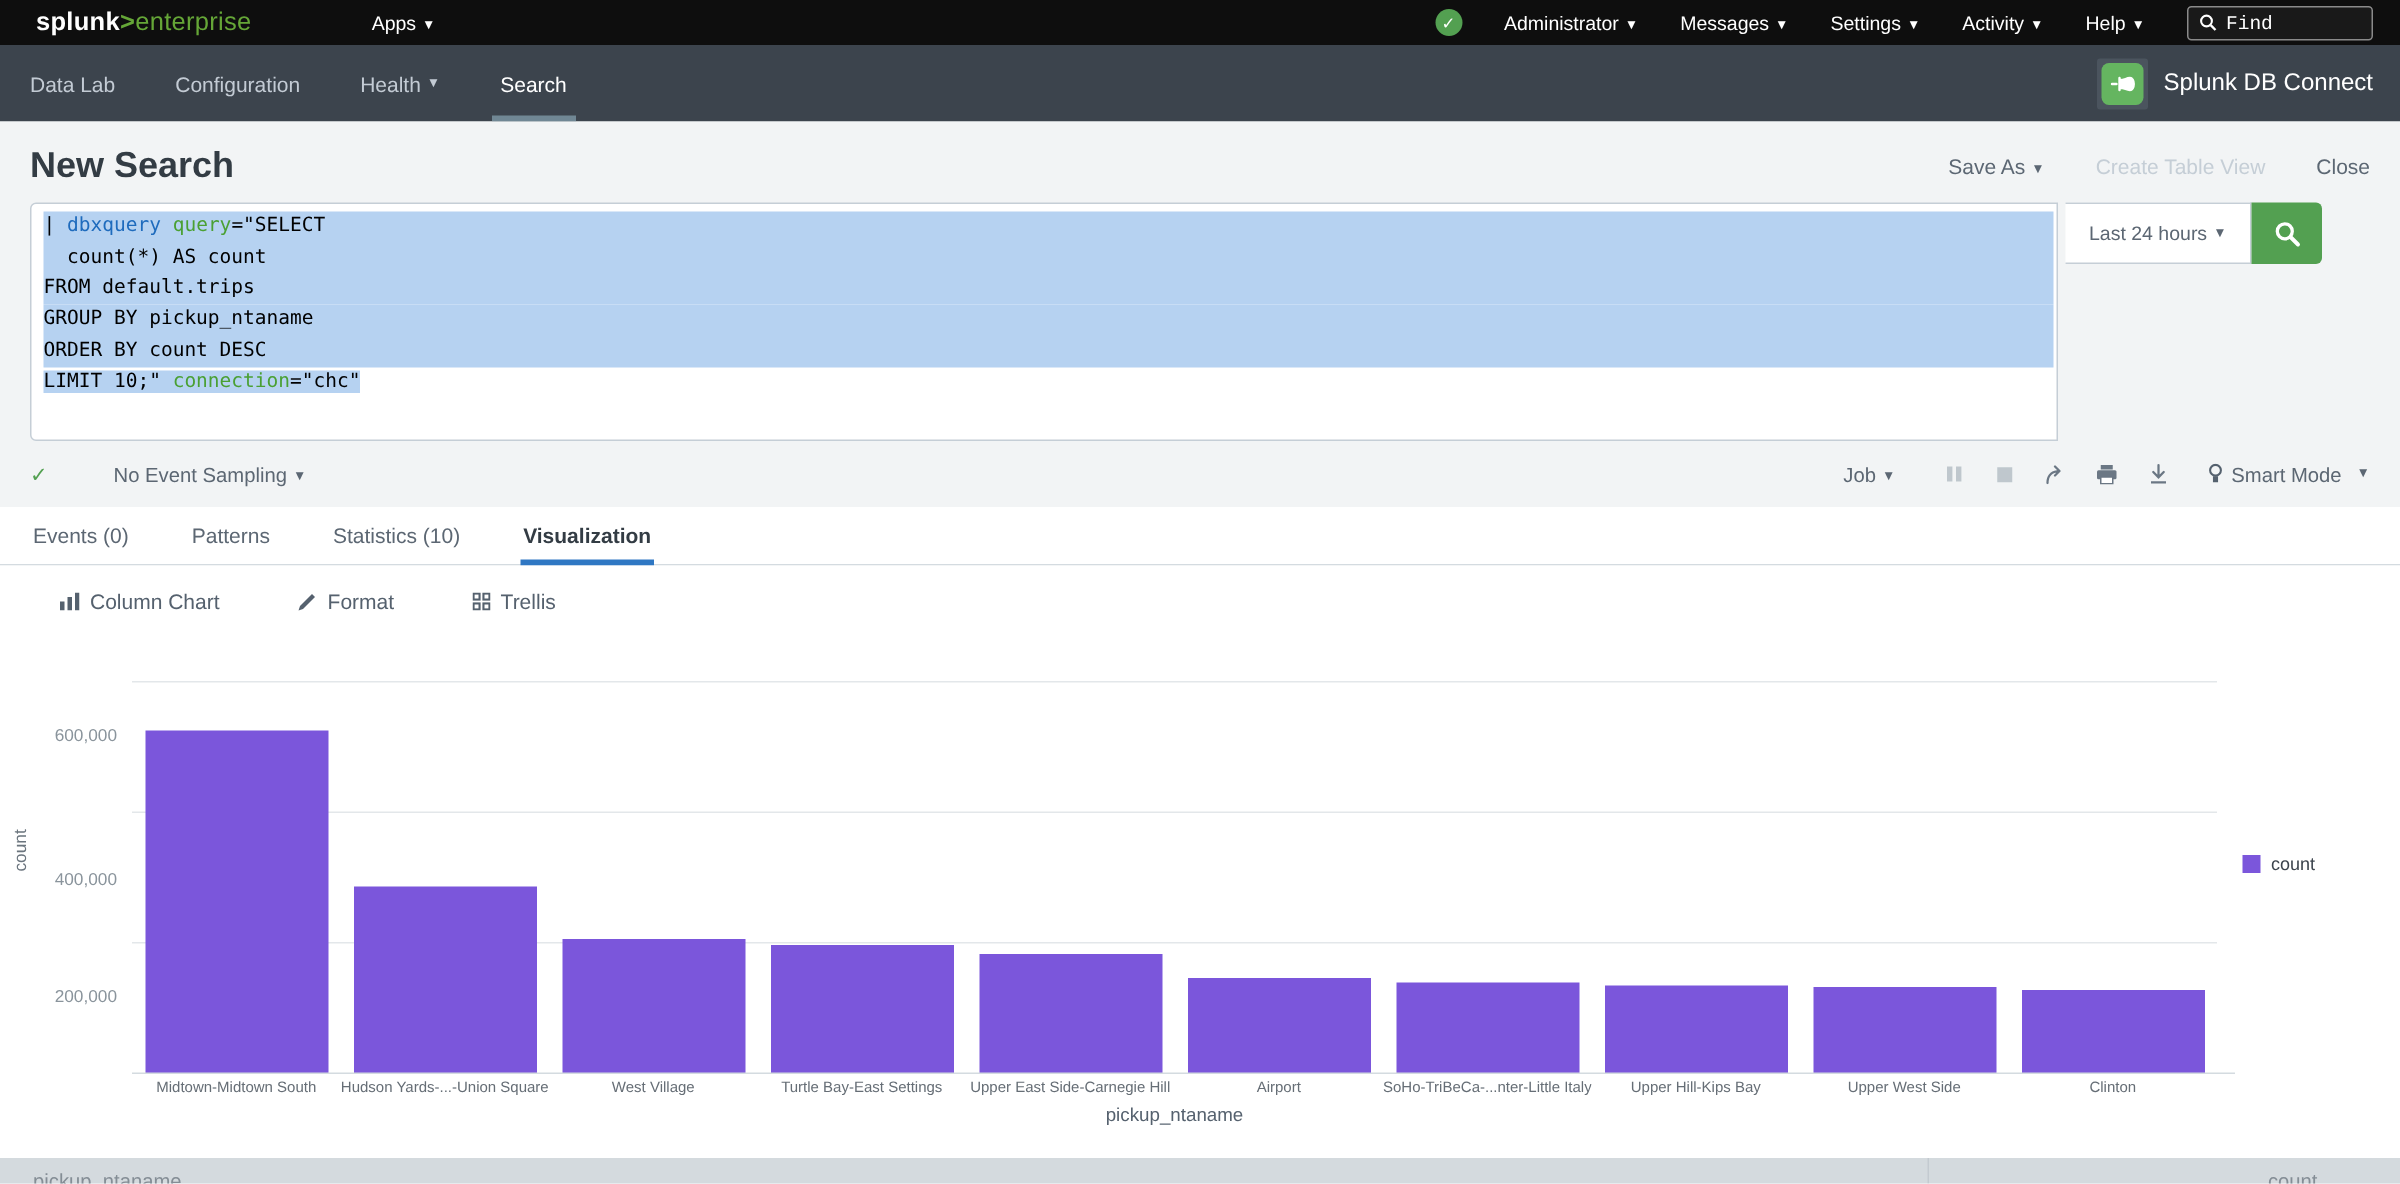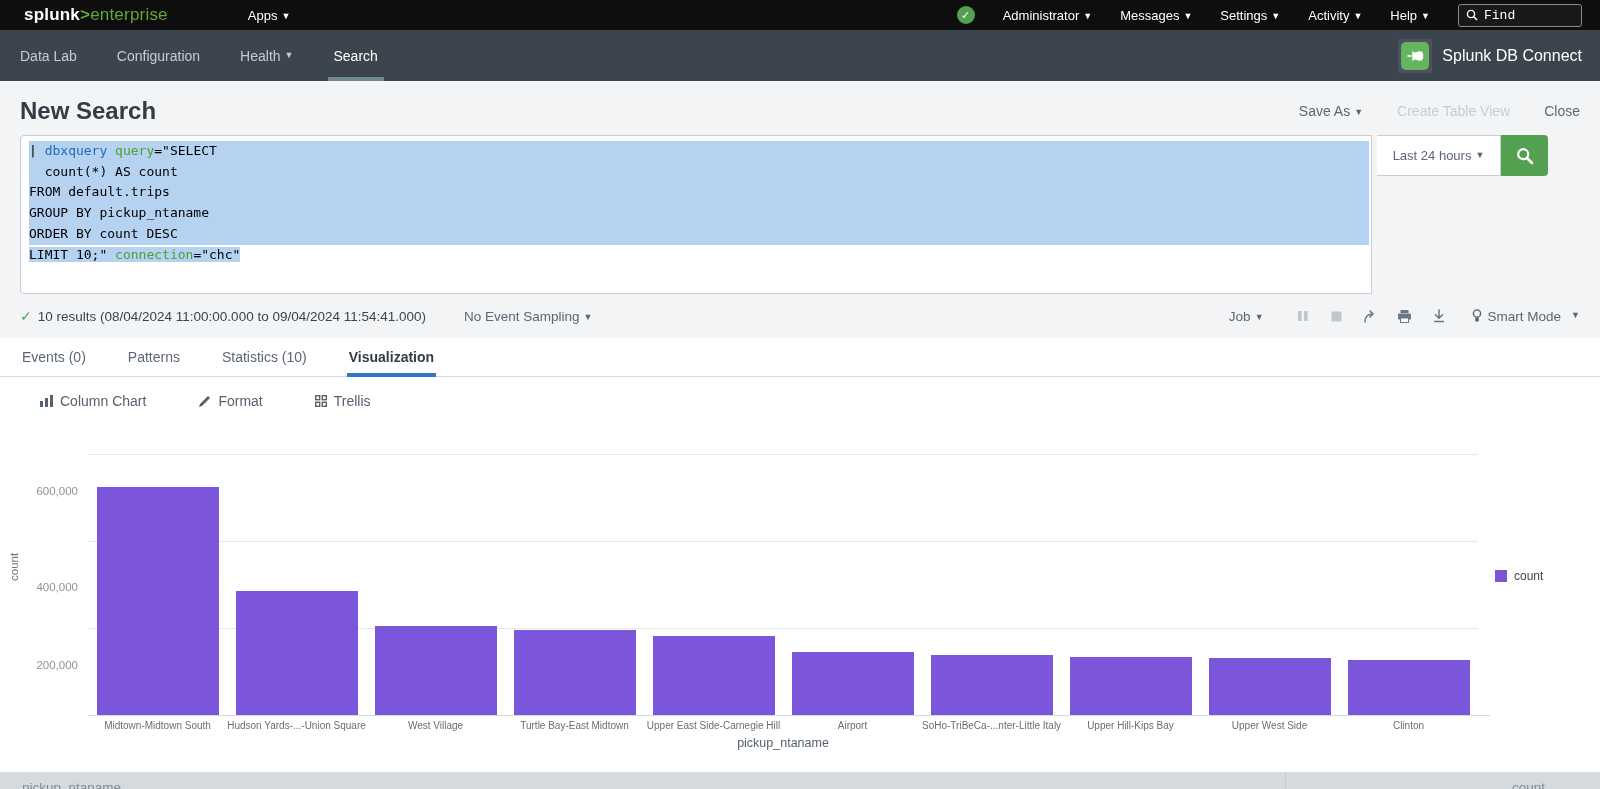--- a/index.html
+++ b/index.html
@@ -194,21 +194,20 @@
         <svg width="18" height="18" viewBox="0 0 18 18">
             <circle cx="7.2" cy="7.2" r="5" fill="none" stroke="#fff" stroke-width="2.2"></circle>
             <line x1="11" y1="11" x2="16" y2="16" stroke="#fff" stroke-width="2.6" stroke-linecap="round"></line>
           </svg>
       </span>
     </button>
   </div>
 
   <div class="results-row">
     <span class="res-check">✓</span>
-    <span>10 results (08/04/2024 11:00:00.000 to 09/04/2024 11:54:41.000)</span>
     <span class="res-sampling"><span>No Event Sampling</span><span class="caret">▼</span></span>
     <div class="results-right">
       <span class="job-link"><span>Job</span><span class="caret">▼</span></span>
       <span class="rbtn">
         <svg width="12" height="12" viewBox="0 0 12 12">
             <rect x="1" y="1" width="3.6" height="10" fill="#bfc7cd"></rect>
             <rect x="7" y="1" width="3.6" height="10" fill="#bfc7cd"></rect>
           </svg>
       </span>
       <span class="rbtn">
@@ -328,21 +327,21 @@
           <div class="bar-slot">
             <div class="bar" title="Clinton: 129000" style="height: 56px; background: rgb(123, 86, 219);"></div>
           </div>
         </div>
       <div class="baseline"></div>
     </div>
     <div class="xlabels">
         <div class="xlab">Midtown-Midtown South</div>
         <div class="xlab">Hudson Yards-...-Union Square</div>
         <div class="xlab">West Village</div>
-        <div class="xlab">Turtle Bay-East Midtown</div>
+        <div class="xlab">Turtle Bay-East Settings</div>
         <div class="xlab">Upper East Side-Carnegie Hill</div>
         <div class="xlab">Airport</div>
         <div class="xlab">SoHo-TriBeCa-...nter-Little Italy</div>
         <div class="xlab">Upper Hill-Kips Bay</div>
         <div class="xlab">Upper West Side</div>
         <div class="xlab">Clinton</div>
       </div>
     <div class="xaxis-title">pickup_ntaname</div>
     <div class="legend">
       <span class="legend-swatch"></span>

